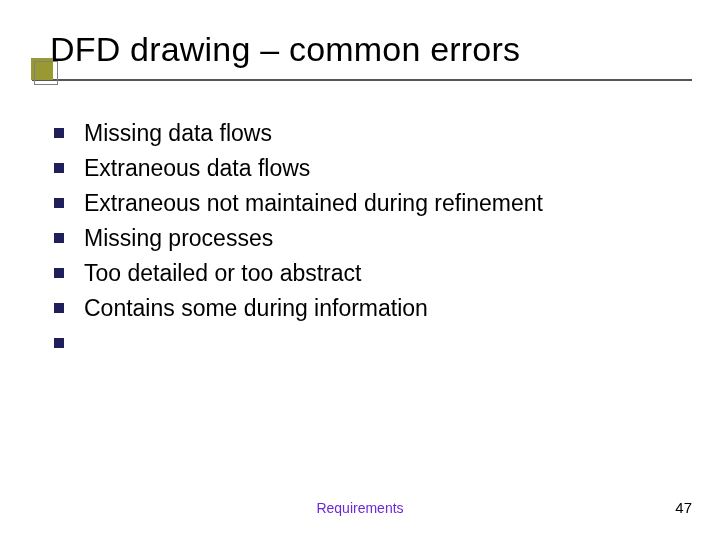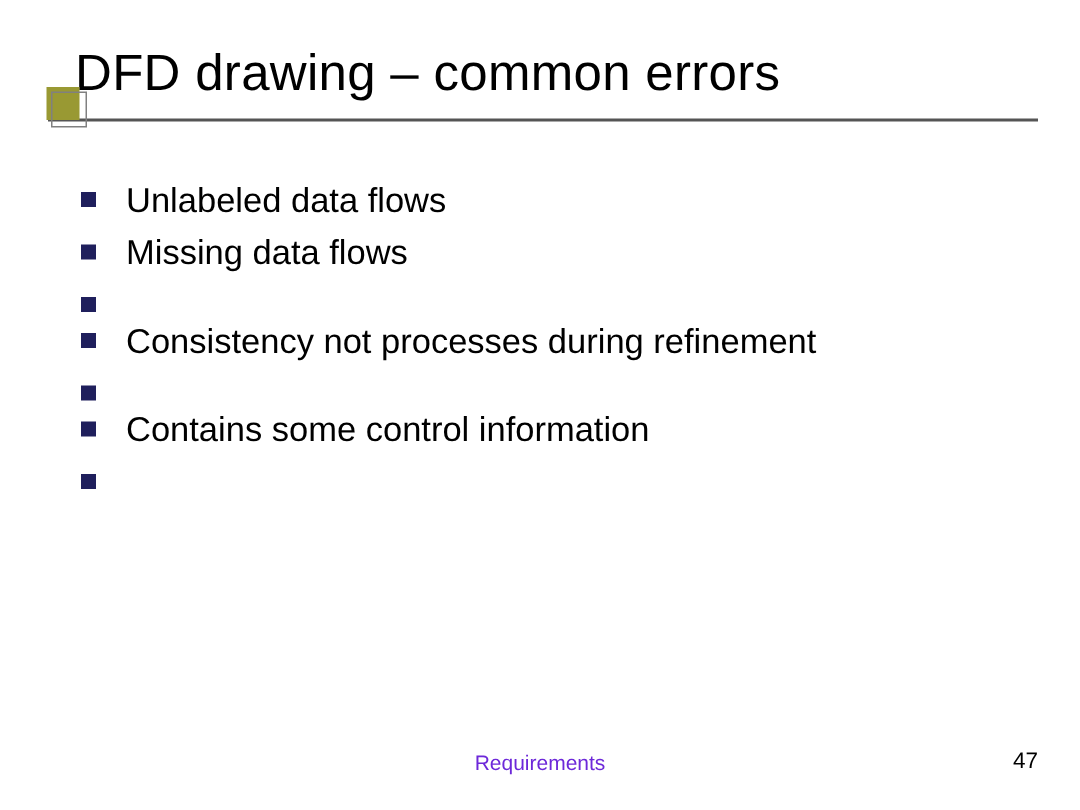--- a/index.html
+++ b/index.html
@@ -98,39 +98,41 @@
 
   <div class="title-block">
     <div class="title-accent"></div>
     <div class="title-text">DFD drawing – common errors</div>
     <div class="title-rule"></div>
   </div>
 
   <div class="bullets">
     <div class="bullet-row">
       <div class="bullet-icon"></div>
-      <div class="bullet-text">Unlabeled data flows</div>
-    </div>
-    <div class="bullet-row">
-      <div class="bullet-icon"></div>
       <div class="bullet-text">Missing data flows</div>
     </div>
     <div class="bullet-row">
       <div class="bullet-icon"></div>
+      <div class="bullet-text">Extraneous data flows</div>
     </div>
     <div class="bullet-row">
       <div class="bullet-icon"></div>
-      <div class="bullet-text">Consistency not processes during refinement</div>
+      <div class="bullet-text">Extraneous not maintained during refinement</div>
     </div>
     <div class="bullet-row">
       <div class="bullet-icon"></div>
+      <div class="bullet-text">Missing processes</div>
     </div>
     <div class="bullet-row">
       <div class="bullet-icon"></div>
-      <div class="bullet-text">Contains some control information</div>
+      <div class="bullet-text">Too detailed or too abstract</div>
+    </div>
+    <div class="bullet-row">
+      <div class="bullet-icon"></div>
+      <div class="bullet-text">Contains some during information</div>
     </div>
     <div class="bullet-row">
       <div class="bullet-icon"></div>
     </div>
   </div>
 
   <div class="footer-center">Requirements</div>
   <div class="footer-page">47</div>
 
 </div>

